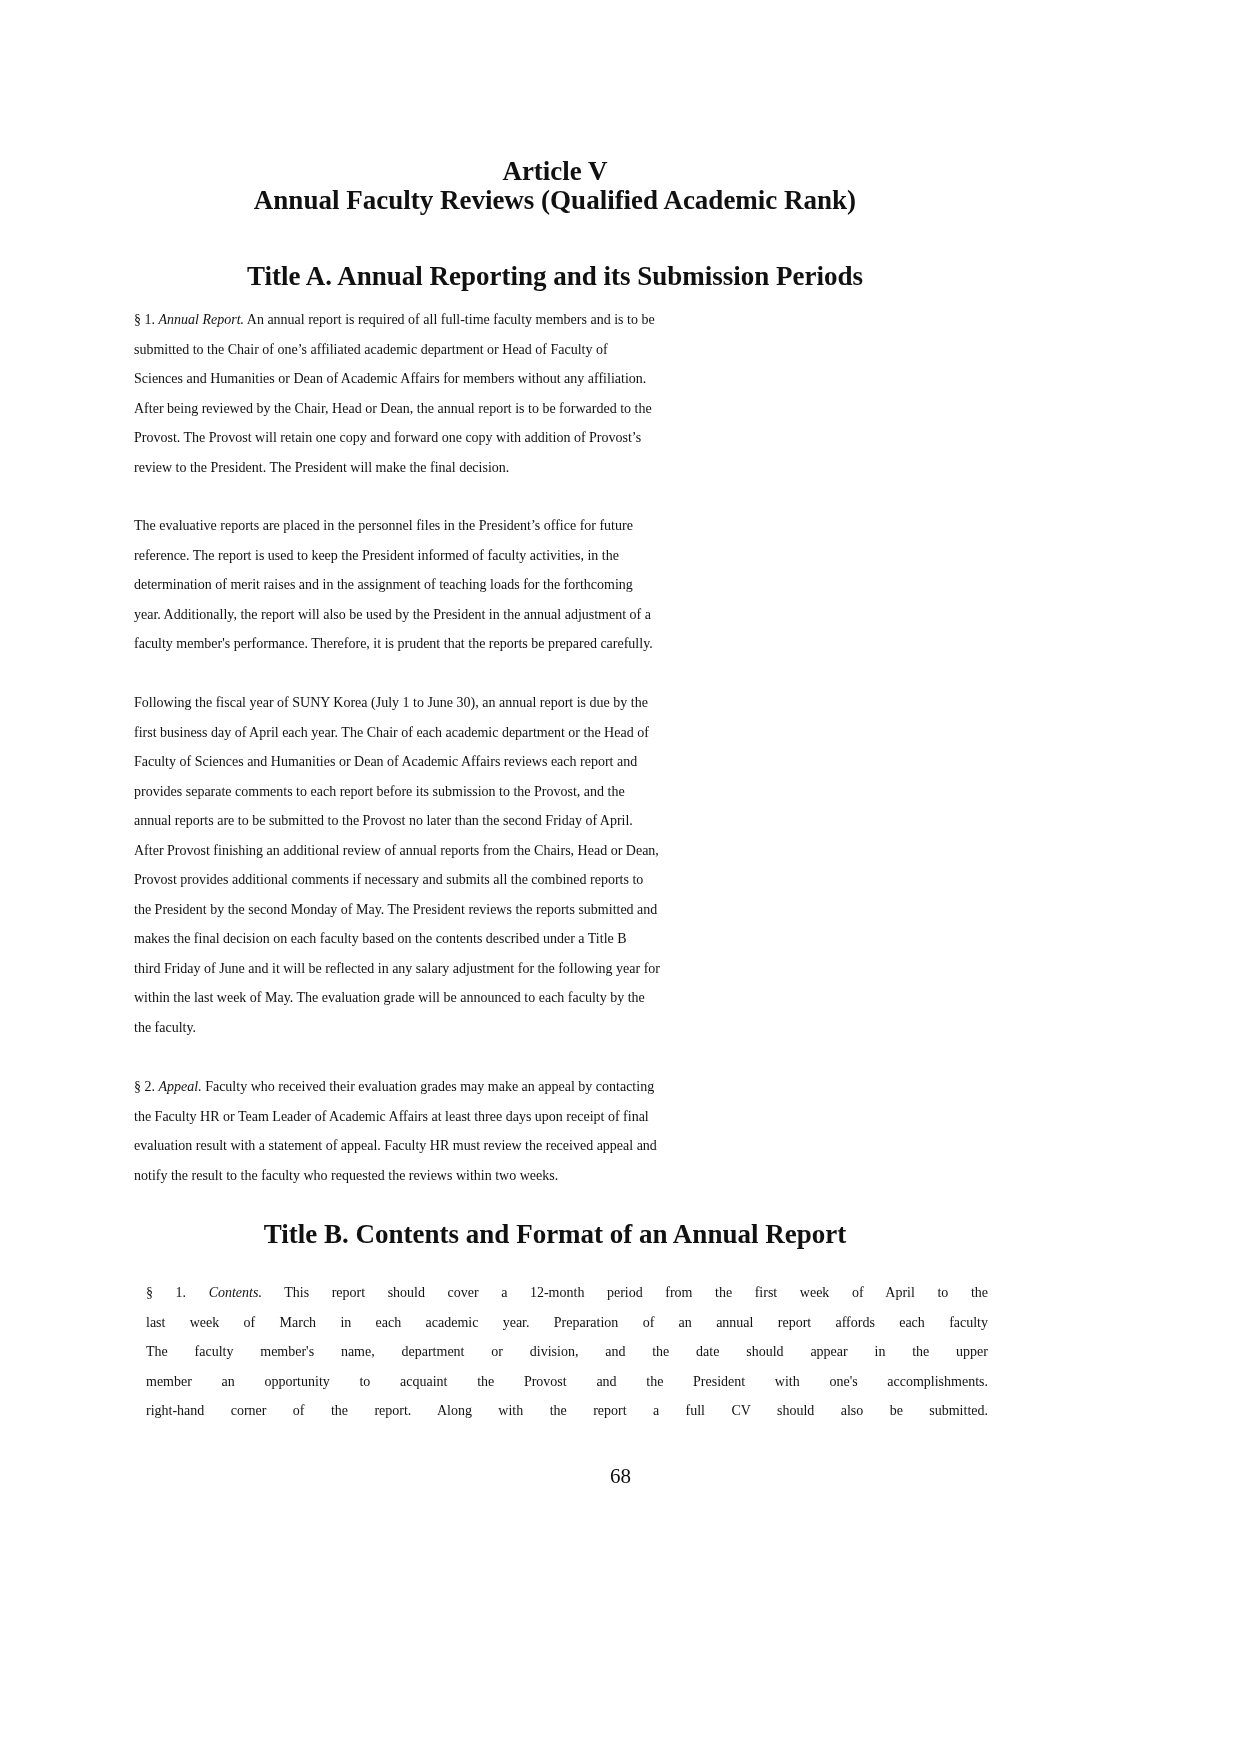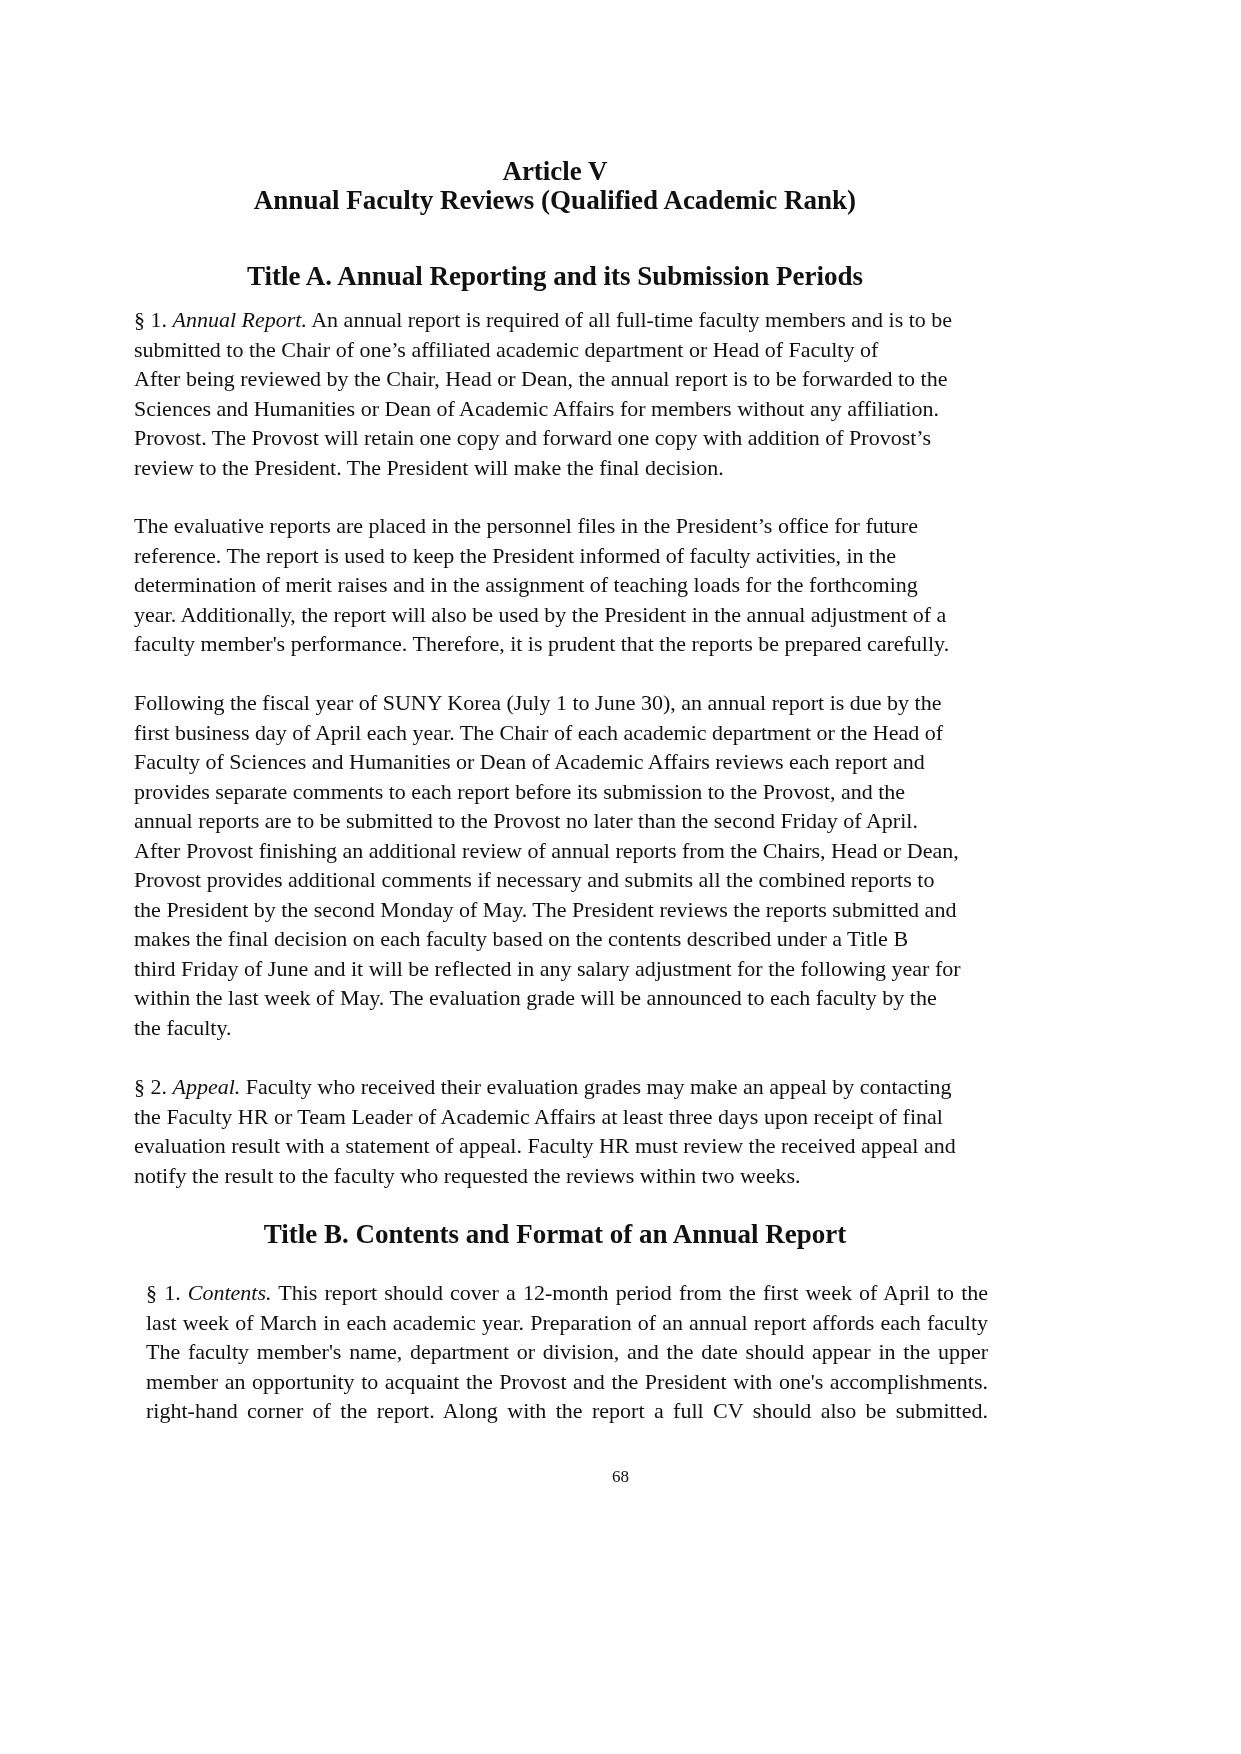--- a/index.html
+++ b/index.html
@@ -23,21 +23,21 @@
     }
     .heading {
       text-align: center;
       font-weight: bold;
       font-size: 27px;
       line-height: 29.5px;
       margin: 0;
       white-space: nowrap;
     }
     .para {
-      font-size: 22px;
+      font-size: 14px;
       line-height: 29.5px;
       margin: 0;
       text-align: left;
       white-space: nowrap;
     }
     .para .line {
       display: block;
     }
     .para.justified .line {
       text-align: justify;
@@ -45,21 +45,21 @@
       white-space: normal;
     }
     .para .sec-num { font-style: normal; }
     .para .sec-title { font-style: italic; }
     .page-number {
       position: absolute;
       left: 0;
       width: 1241px;
       top: 1462px;
       text-align: center;
-      font-size: 17px;
+      font-size: 21px;
       line-height: 29.5px;
     }
     #article-heading { position: absolute; top: 157px; left: 0; width: 842px; }
     #article-subheading { position: absolute; top: 186px; left: 0; width: 842px; }
     #title-a-heading { position: absolute; top: 262px; left: 0; width: 842px; }
     #para-a1 { position: absolute; top: 305px; left: 0; width: 842px; }
     #para-a1b { position: absolute; top: 511px; left: 0; width: 842px; }
     #para-a1c { position: absolute; top: 688px; left: 0; width: 842px; }
     #para-a2 { position: absolute; top: 1072px; left: 0; width: 842px; }
     #title-b-heading { position: absolute; top: 1220px; left: 0; width: 842px; }
@@ -71,22 +71,22 @@
 <div class="page">
 
   <h1 id="article-heading" class="heading">Article V</h1>
   <h2 id="article-subheading" class="heading">Annual Faculty Reviews (Qualified Academic Rank)</h2>
 
   <h3 id="title-a-heading" class="heading">Title A. Annual Reporting and its Submission Periods</h3>
 
   <p id="para-a1" class="para">
     <span class="line"><span class="sec-num">§ 1.</span> <span class="sec-title">Annual Report.</span><span> An annual report is required of all full-time faculty members and is to be</span></span>
     <span class="line">submitted to the Chair of one’s affiliated academic department or Head of Faculty of</span>
+    <span class="line">Sciences and Humanities or Dean of Academic Affairs for members without any affiliation.</span>
     <span class="line">After being reviewed by the Chair, Head or Dean, the annual report is to be forwarded to the</span>
-    <span class="line">Sciences and Humanities or Dean of Academic Affairs for members without any affiliation.</span>
     <span class="line">Provost. The Provost will retain one copy and forward one copy with addition of Provost’s</span>
     <span class="line">review to the President. The President will make the final decision.</span>
   </p>
 
   <p id="para-a1b" class="para">
     <span class="line">The evaluative reports are placed in the personnel files in the President’s office for future</span>
     <span class="line">reference. The report is used to keep the President informed of faculty activities, in the</span>
     <span class="line">determination of merit raises and in the assignment of teaching loads for the forthcoming</span>
     <span class="line">year. Additionally, the report will also be used by the President in the annual adjustment of a</span>
     <span class="line">faculty member's performance. Therefore, it is prudent that the reports be prepared carefully.</span>

